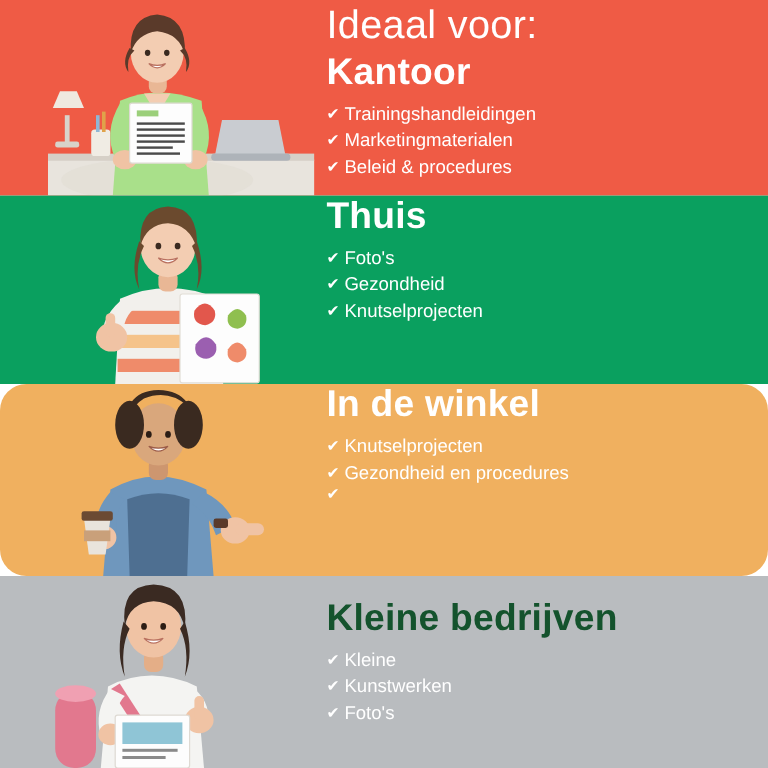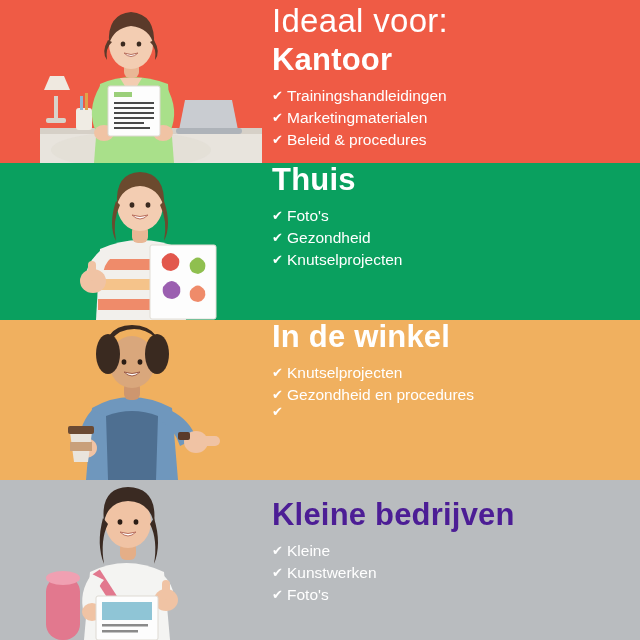--- a/index.html
+++ b/index.html
@@ -17,21 +17,21 @@
   }
   .band {
     position: relative;
     width: 100%;
     overflow: hidden;
     display: flex;
     align-items: flex-start;
   }
   .band-1 { height: 163px; background: #ef5b45; }
   .band-2 { height: 157px; background: #0aa05f; }
-  .band-3 { height: 160px; background: #f0b05f; }
+  .band-3 { height: 160px; background: #f0b05f; border-radius: 22px; }
   .band-4 { height: 160px; background: #b9bcbf; }
 
   
   .photo {
     position: absolute;
     left: 0; top: 0;
     width: 262px;
     height: 100%;
   }
 
@@ -57,21 +57,21 @@
     line-height: 1.05;
     margin-bottom: 4px;
   }
   .band-title {
     font-size: 31px;
     font-weight: bold;
     line-height: 1.1;
     margin-bottom: 8px;
     letter-spacing: .2px;
   }
-  .band-4 .band-title { color: #4c1d95; }
+  .band-4 .band-title { color: #14532d; }
   ul.bullets { list-style: none; }
   ul.bullets li {
     display: flex;
     align-items: baseline;
     font-size: 15.5px;
     line-height: 1.42;
     color: #fff;
   }
   .check {
     display: inline-block;

